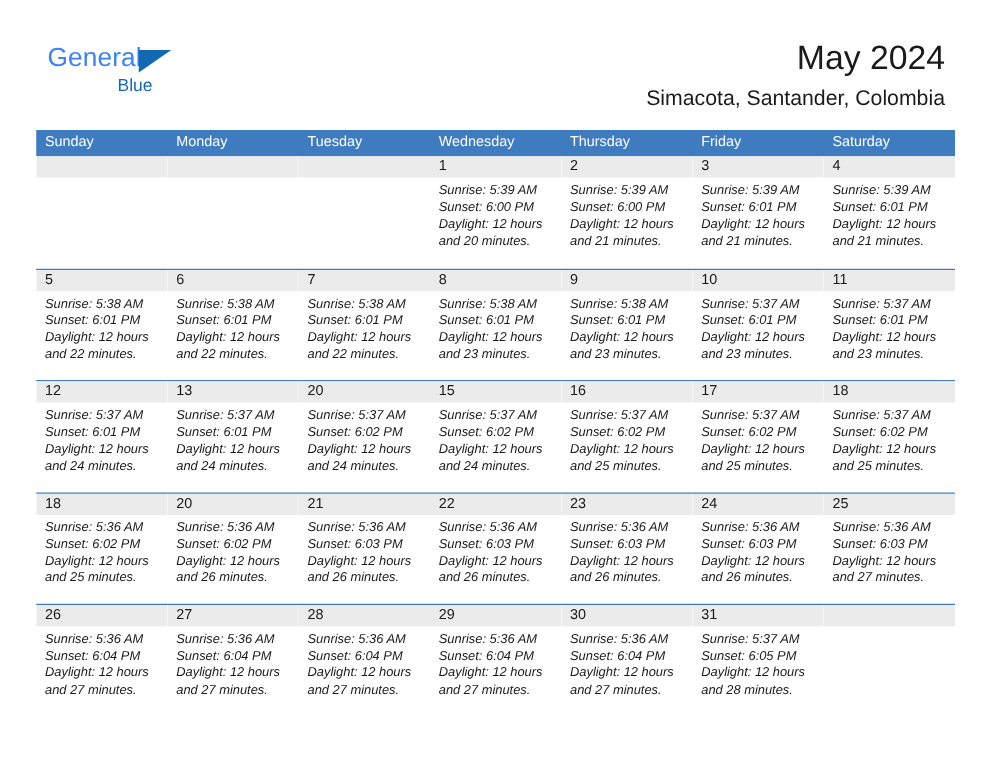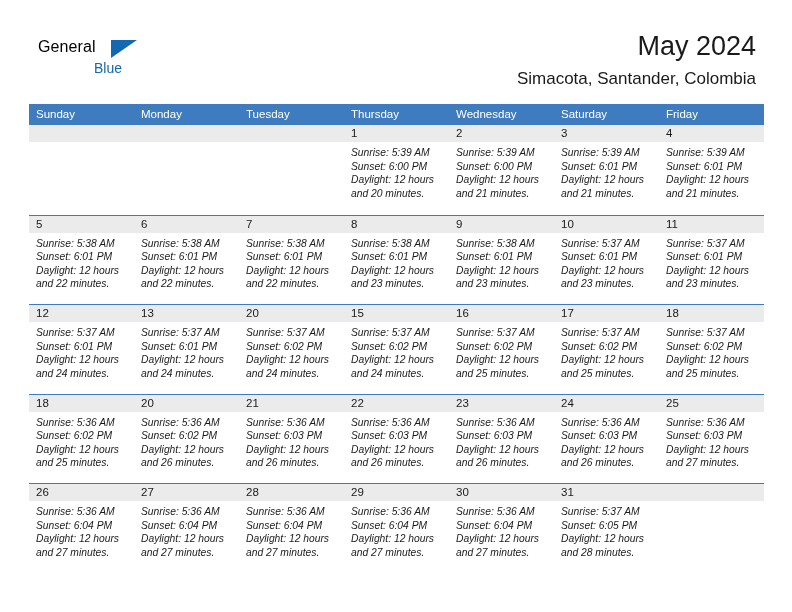--- a/index.html
+++ b/index.html
@@ -34,23 +34,23 @@
     position: absolute;
     left: 38px;
     top: 36px;
     width: 200px;
     height: 52px;
   }
   .logo-general {
     position: absolute;
     left: 0;
     top: 0;
-    font-size: 16px;
+    font-size: 21px;
     letter-spacing: 0.1px;
-    color: #000000;
+    color: #3b82f6;
     font-family: "Liberation Sans", sans-serif;
     line-height: 22px;
   }
   .logo-tri {
     position: absolute;
     left: 73px;
     top: 4px;
     width: 0;
     height: 0;
     border-left: 26px solid #1268b3;
@@ -159,24 +159,24 @@
       <div class="cal-subtitle">Simacota, Santander, Colombia</div>
     </div>
 
   </div>
 
   <div class="calendar">
     <div class="weekdays">
       <div class="weekday">Sunday</div>
       <div class="weekday">Monday</div>
       <div class="weekday">Tuesday</div>
+      <div class="weekday">Wednesday</div>
       <div class="weekday">Thursday</div>
-      <div class="weekday">Wednesday</div>
+      <div class="weekday">Friday</div>
       <div class="weekday">Saturday</div>
-      <div class="weekday">Friday</div>
     </div>
     <div id="weeks-container">
         <div class="week first">
           <div class="day empty">
             <div class="daynum"></div>
           </div>
           <div class="day empty">
             <div class="daynum"></div>
           </div>
           <div class="day empty">

